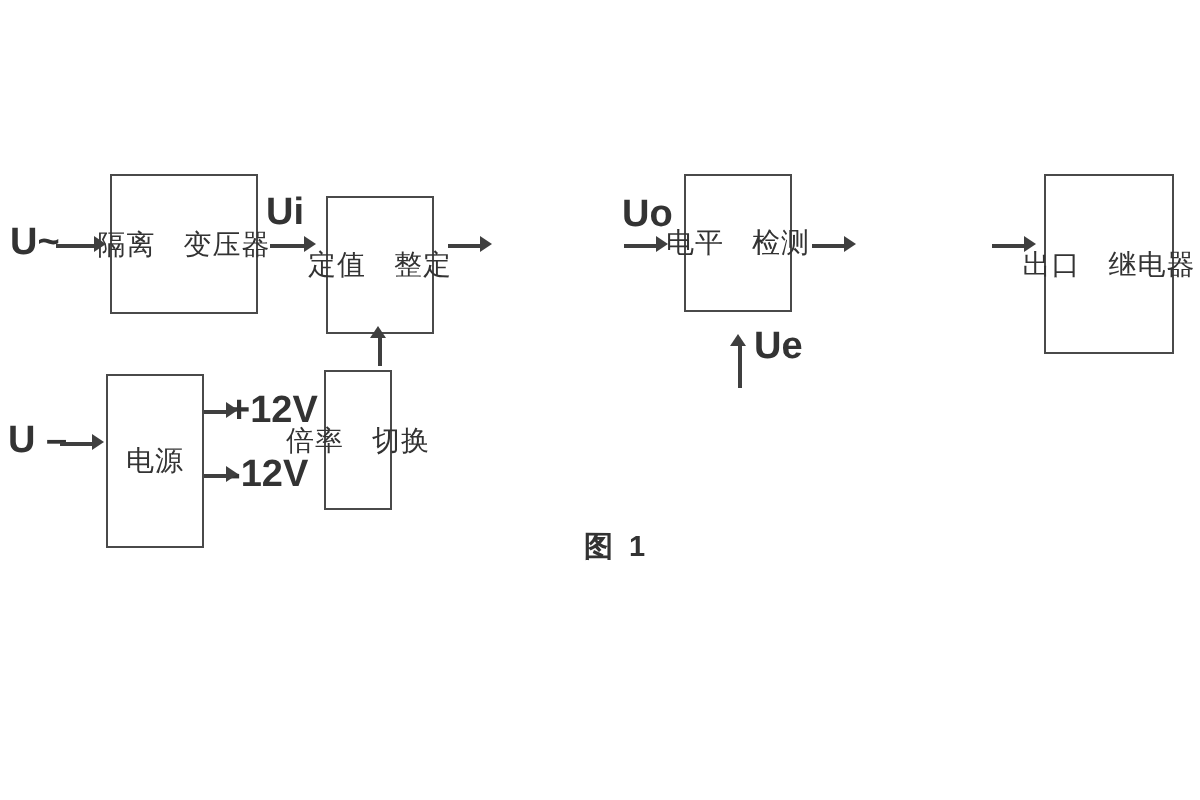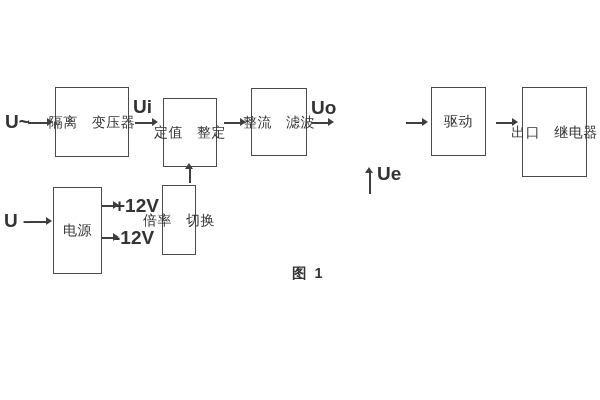--- a/index.html
+++ b/index.html
@@ -123,26 +123,23 @@
   <span class="siglabel" id="t-m12">-12V</span>
 
   <div class="box" id="b-isolation">
     <span>隔离</span>
     <span>变压器</span>
   </div>
   <div class="box" id="b-setting">
     <span>定值</span>
     <span>整定</span>
   </div>
-  <div class="box" id="b-rectify">
-    <span>整流</span>
-    <span>滤波</span>
-  </div>
-  <div class="box single" id="b-drive">
-    <span>驱动</span>
+  <div class="box" id="b-level">
+    <span>电平</span>
+    <span>检测</span>
   </div>
   <div class="box" id="b-relay">
     <span>出口</span>
     <span>继电器</span>
   </div>
 
   <div class="box single" id="b-power">
     <span>电源</span>
   </div>
   <div class="box" id="b-ratio">

